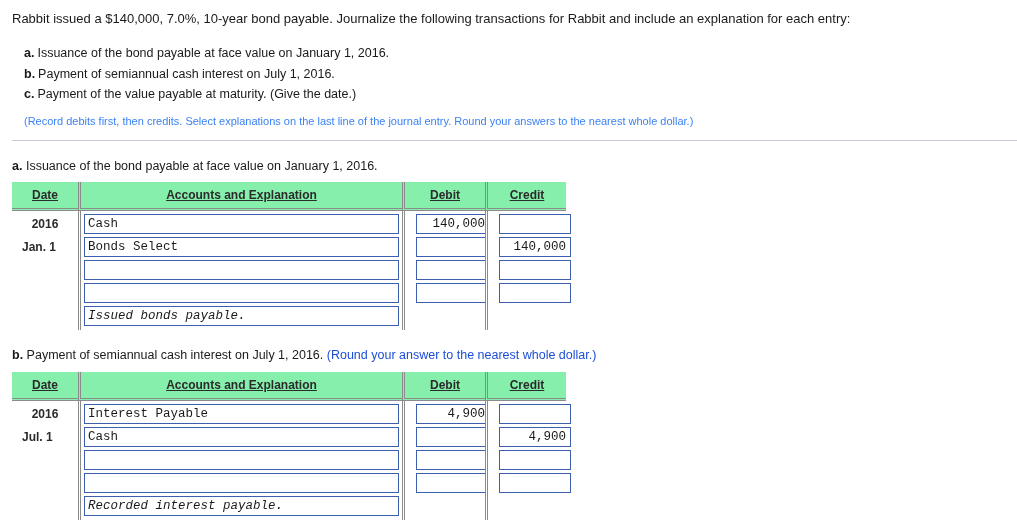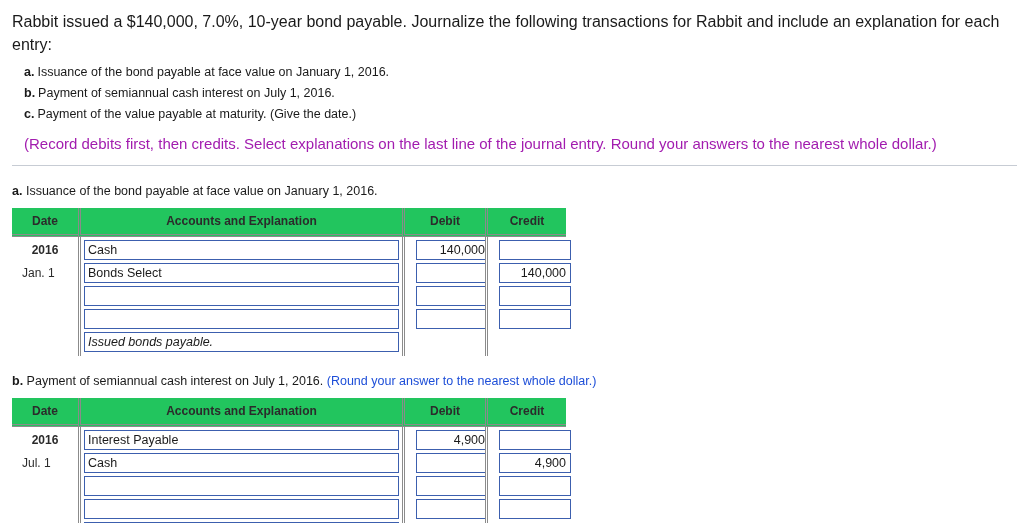--- a/index.html
+++ b/index.html
@@ -15,44 +15,44 @@
     position: relative;
     color: #1a1a1a;
     font-size: 12.5px;
   }
 
   
   .prompt {
     padding: 10px 12px 0 12px;
   }
   .prompt-intro {
-    font-size: 16px;
+    font-size: 13px;
     line-height: 1.45;
     color: #1a1a1a;
-    margin: 0 0 7px 0;
+    margin: 0 0 15px 0;
   }
   .prompt-list {
     margin: 0;
     padding: 0;
     list-style: none;
   }
   .prompt-list li {
     font-size: 12.5px;
     line-height: 1.5;
     padding-left: 12px;
     margin-bottom: 2px;
   }
   .prompt-list li .marker {
     font-weight: bold;
     margin-right: 3px;
   }
   .prompt-note {
-    font-size: 15px;
+    font-size: 11px;
     line-height: 1.5;
-    color: #a21caf;
+    color: #3b82f6;
     padding-left: 12px;
     margin-top: 9px;
   }
 
   .rule {
     height: 0;
     border-top: 1px solid #c7ccd4;
     margin: 10px 0 0 12px;
     width: 1005px;
   }
@@ -81,22 +81,23 @@
   .journal col.c-acct   { width: 324px; }
   .journal col.c-debit  { width: 83px; }
   .journal col.c-credit { width: 81px; }
 
   .journal th {
     font-size: 12px;
     font-weight: bold;
     color: #2b2b2b;
     text-align: center;
     padding: 6px 0 6px 0;
-    background: #22c55e;
+    background: #86efac;
     border-bottom: 3px double #8b8b8b;
+    text-decoration: underline;
   }
   .journal th.sep,
   .journal td.sep {
     border-left: 3px double #8b8b8b;
   }
   .journal td {
     background: #ffffff;
     padding: 0;
     vertical-align: top;
   }
@@ -113,34 +114,34 @@
     display: block;
     text-align: center;
     font-size: 12px;
   }
   .date-day {
     display: block;
     padding-top: 9px;
     text-align: left;
     padding-left: 10px;
     font-size: 12px;
-    font-weight: normal;
+    font-weight: bold;
   }
 
   .cellwrap {
     padding: 3px 3px 0 3px;
   }
   .cellwrap.last { padding-bottom: 4px; }
 
   .field {
     box-sizing: border-box;
     height: 20px;
     border: 1px solid #3c5fae;
     background: #ffffff;
-    font-family: Liberation Sans, sans-serif;
+    font-family: Liberation Mono, monospace;
     font-size: 12.5px;
     color: #1a1a1a;
     line-height: 18px;
     padding: 0 3px;
     width: 100%;
     display: block;
     overflow: hidden;
     white-space: nowrap;
   }
   .field.num {

